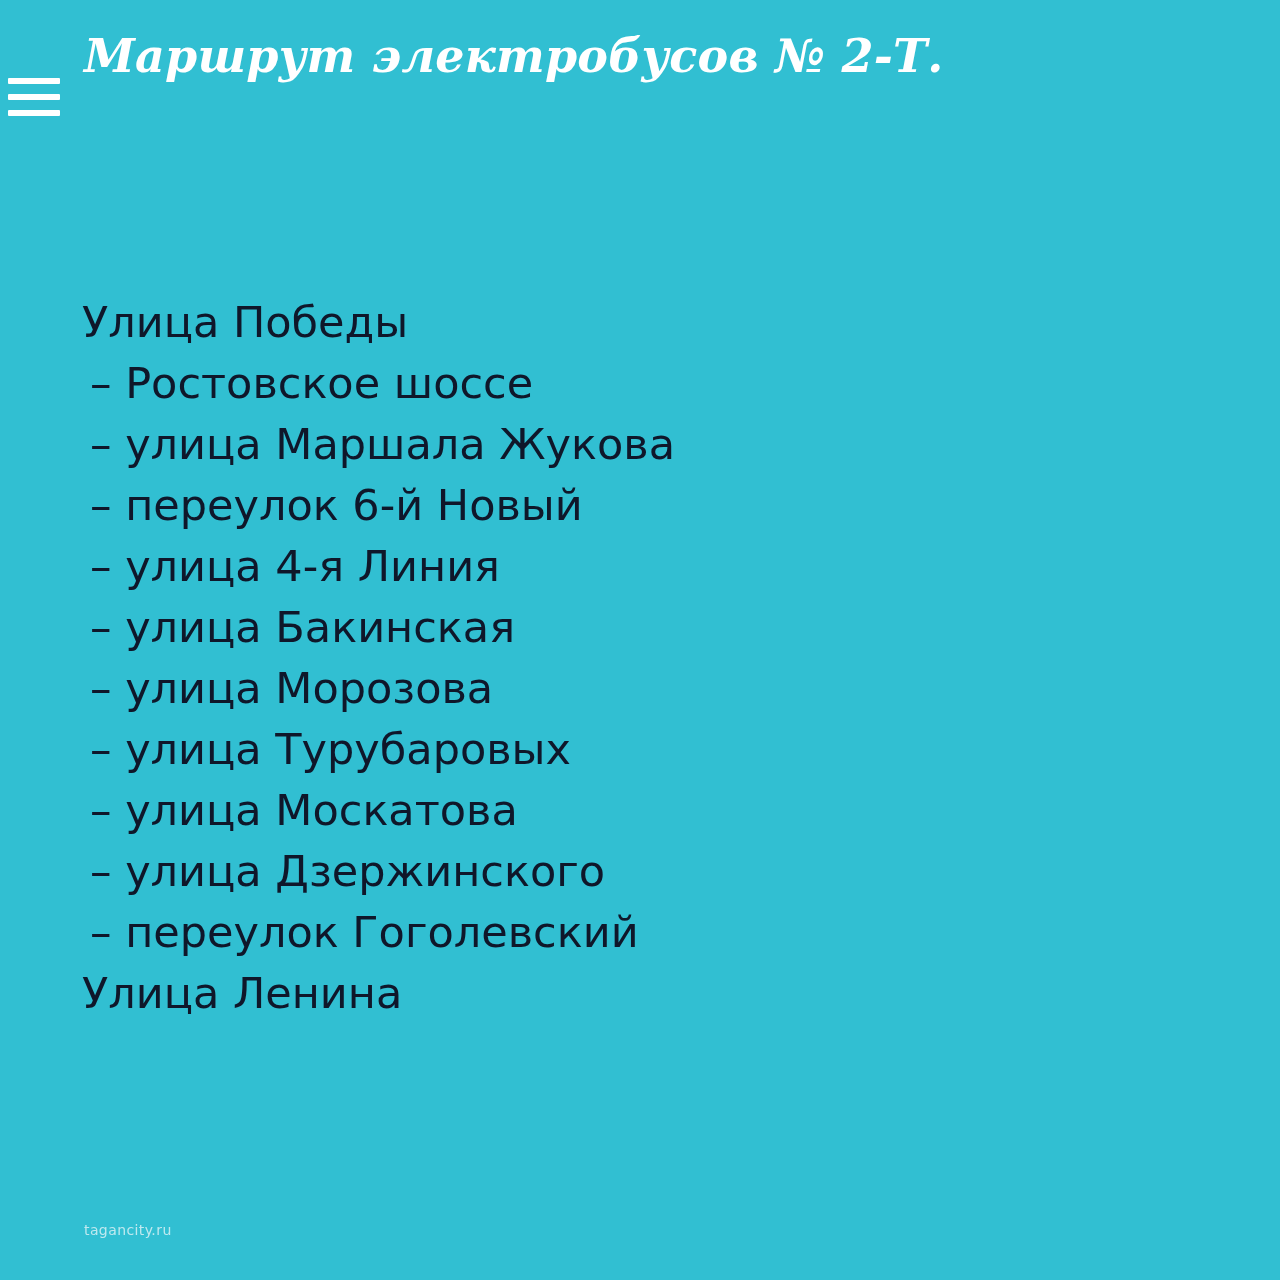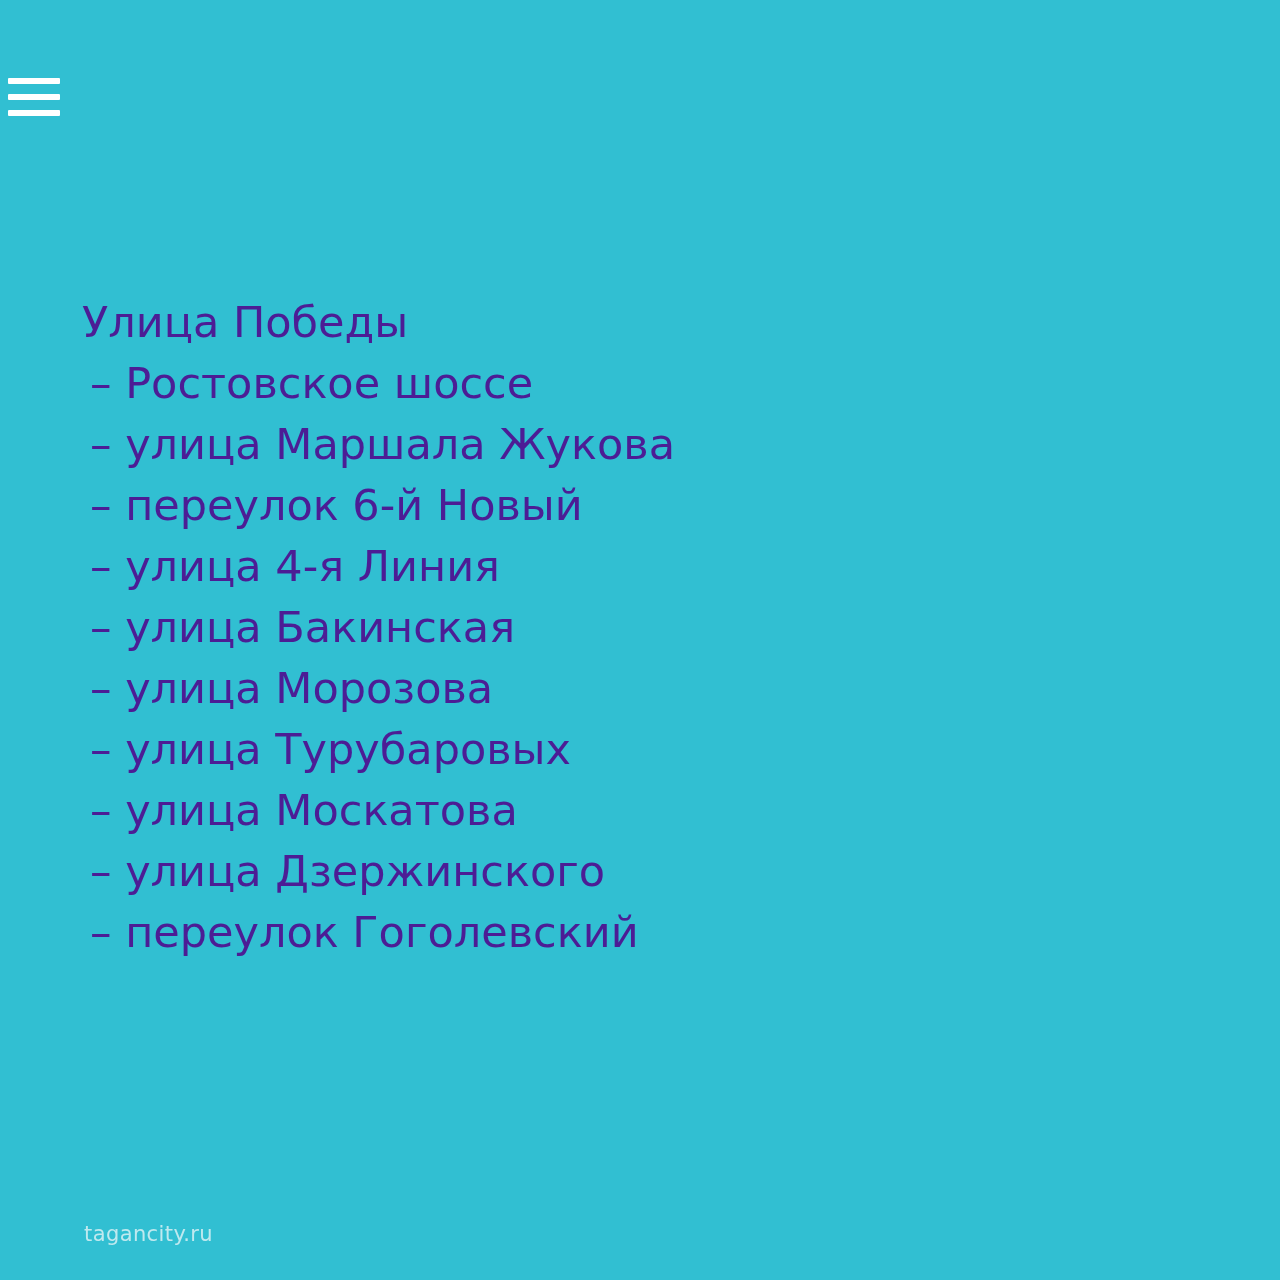--- a/index.html
+++ b/index.html
@@ -52,65 +52,67 @@
     font-size: 46px;
     line-height: 1.48;
     letter-spacing: 0.2px;
   }
 
   .stops {
     position: absolute;
     left: 82px;
     top: 292px;
     width: 1140px;
-    color: #4c1d95;
+    color: #0f172a;
     font-size: 43px;
     line-height: 61px;
     font-weight: 400;
     white-space: nowrap;
   }
   .stops .stop {
     display: block;
   }
   .stops .stop.indent {
     padding-left: 8px;
   }
 
   .source {
     position: absolute;
     left: 84px;
     top: 1222px;
     color: #bfe9ef;
-    font-size: 21px;
+    font-size: 14px;
     letter-spacing: 0.4px;
   }
 </style>
 </head>
 <body>
 
 <div class="page">
 
   <div class="menu-mark">
     <span></span>
     <span></span>
     <span></span>
   </div>
 
   <div class="title">
+    <div>Маршрут электробусов № 2-Т.</div>
   </div>
 
   <div class="stops">
       <span class="stop">Улица Победы</span>
       <span class="stop indent">– Ростовское шоссе</span>
       <span class="stop indent">– улица Маршала Жукова</span>
       <span class="stop indent">– переулок 6-й Новый</span>
       <span class="stop indent">– улица 4-я Линия</span>
       <span class="stop indent">– улица Бакинская</span>
       <span class="stop indent">– улица Морозова</span>
       <span class="stop indent">– улица Турубаровых</span>
       <span class="stop indent">– улица Москатова</span>
       <span class="stop indent">– улица Дзержинского</span>
       <span class="stop indent">– переулок Гоголевский</span>
+      <span class="stop">Улица Ленина</span>
     </div>
 
   <div class="source">tagancity.ru</div>
 
 </div>
 
 </body></html>

